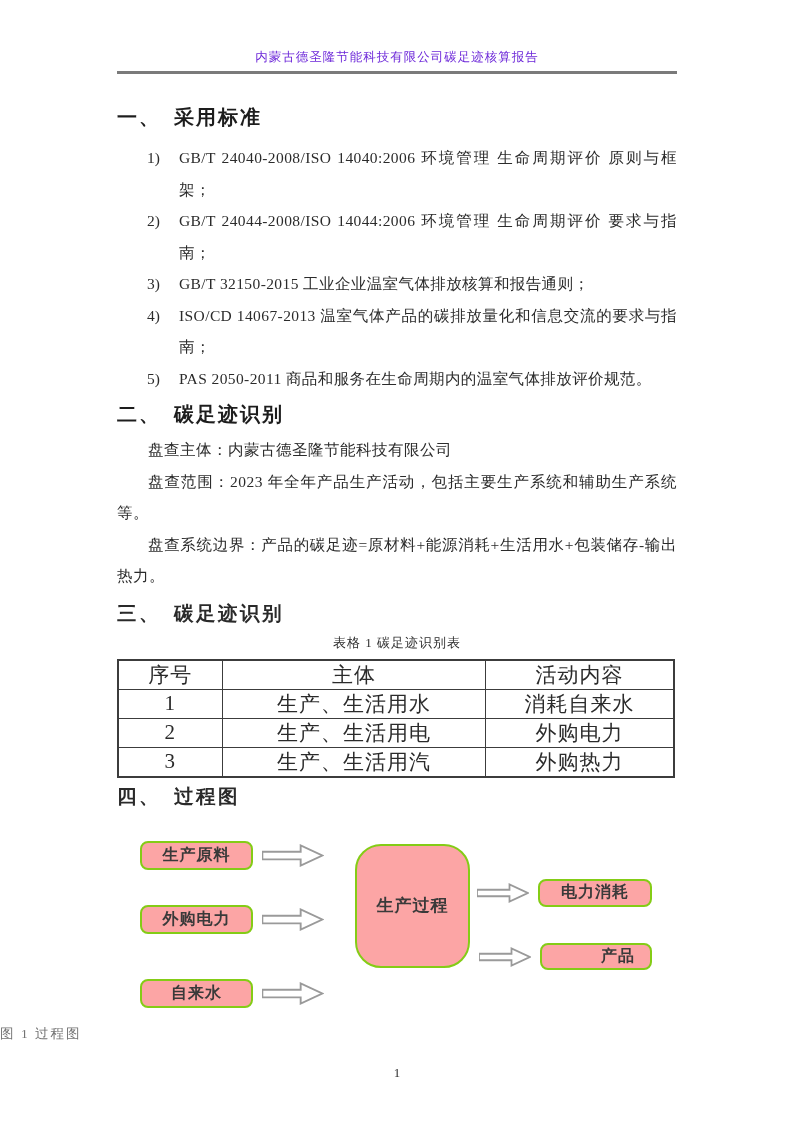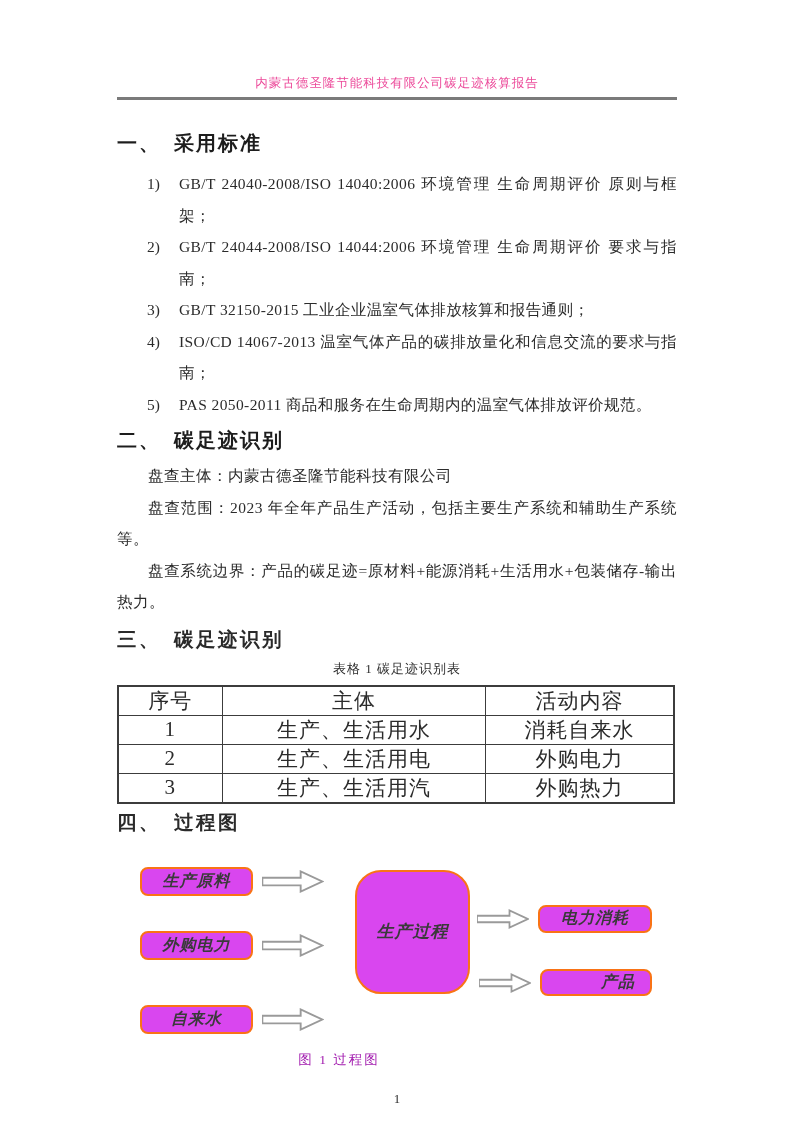--- a/index.html
+++ b/index.html
@@ -7,21 +7,21 @@
     position:relative;
     width:794px;height:1123px;
     background:#ffffff;
     overflow:hidden;
     font-family:"Liberation Serif","DejaVu Serif",serif;
     color:#262626;
   }
   .content{margin:0 117px;width:560px;}
 
   
-  .doc-header{padding-top:75px;text-align:center;font-size:12.5px;color:#ec4899;letter-spacing:1px;}
+  .doc-header{padding-top:49px;text-align:center;font-size:12.5px;color:#6d28d9;letter-spacing:1px;}
   .header-rule{height:0;border-bottom:3px solid #7a7a7a;margin-top:5px;}
 
   
   .sec-head{display:flex;align-items:baseline;margin:0;}
   .sec-head .sec-num{display:inline-block;width:57px;flex:0 0 57px;}
   .head-sans{
     margin-top:29px;
     font-family:"Liberation Sans","DejaVu Sans",sans-serif;
     font-weight:700;font-size:20px;line-height:28px;letter-spacing:2px;color:#1d1d1d;
   }
@@ -56,38 +56,38 @@
     border:1.5px solid #3c3c3c;text-align:center;vertical-align:middle;
     height:22px;padding:0;font-weight:400;letter-spacing:1px;
   }
   table.id-table{border:2px solid #3c3c3c;}
   .col-no{width:104px;} .col-subject{width:263px;} .col-activity{width:188px;}
 
   
   .diagram{position:relative;width:794px;height:218px;margin-top:21px;}
   .dgm-box{
     position:absolute;box-sizing:border-box;
-    border:2px solid #f97316;border-radius:8px;background:#d946ef;
+    border:2px solid #84cc16;border-radius:8px;background:#fca5a5;
     display:flex;align-items:center;justify-content:center;
     font-family:"Liberation Sans","DejaVu Sans",sans-serif;
-    font-weight:700;font-size:16px;color:#3a3a3a;letter-spacing:1px;font-style:italic;
+    font-weight:700;font-size:16px;color:#3a3a3a;letter-spacing:1px;
   }
   .box-in1{left:140px;top:10px;width:113px;height:29px;}
   .box-in2{left:140px;top:74px;width:113px;height:29px;}
   .box-in3{left:140px;top:148px;width:113px;height:29px;}
   .box-proc{left:355px;top:13px;width:115px;height:124px;border-radius:26px;font-size:17px;}
   .box-out1{left:538px;top:48px;width:114px;height:28px;}
   .box-out2{left:540px;top:112px;width:112px;height:27px;padding-left:44px;}
   .dgm-arrow{position:absolute;}
   .arr-l1{left:262px;top:13px;}
   .arr-l2{left:262px;top:77px;}
   .arr-l3{left:262px;top:151px;}
   .arr-r1{left:477px;top:52px;}
   .arr-r2{left:479px;top:116px;}
-  .fig-caption{position:absolute;left:0;top:194px;width:678px;text-align:center;font-size:13.5px;color:#a21caf;letter-spacing:2px;}
+  .fig-caption{position:absolute;left:0;top:194px;width:678px;text-align:left;font-size:13.5px;color:#737373;letter-spacing:2px;}
 
   .page-number{margin-top:16px;text-align:center;font-size:13px;color:#2f2f2f;}
 </style>
 </head>
 <body>
 
 <div class="page">
   <div class="content">
 
     <div class="doc-header">内蒙古德圣隆节能科技有限公司碳足迹核算报告</div>

